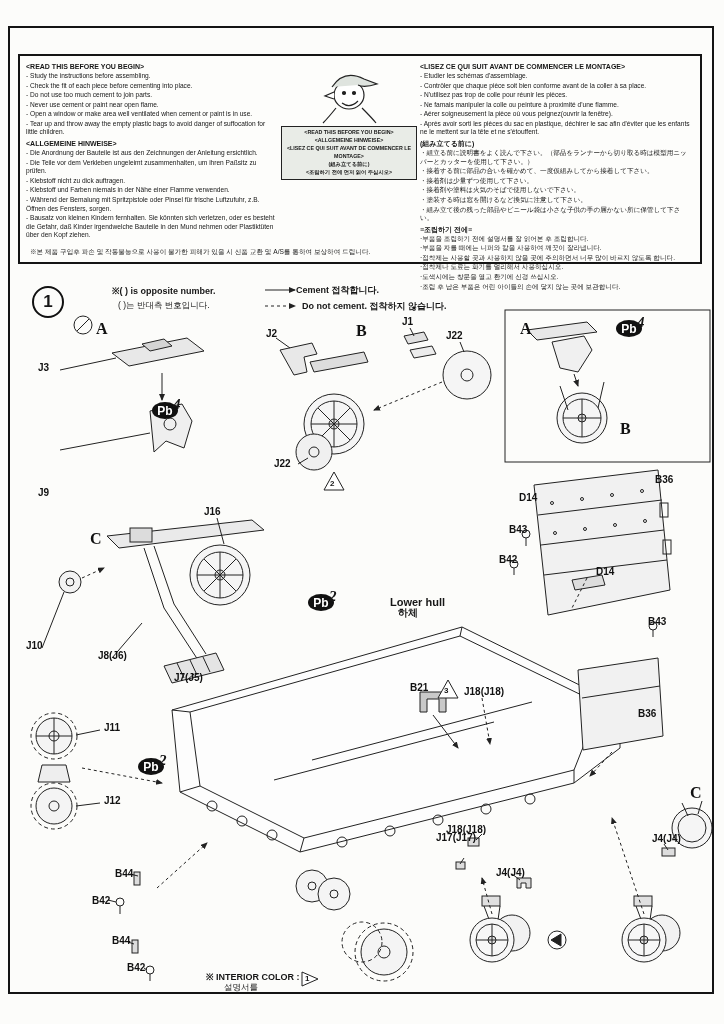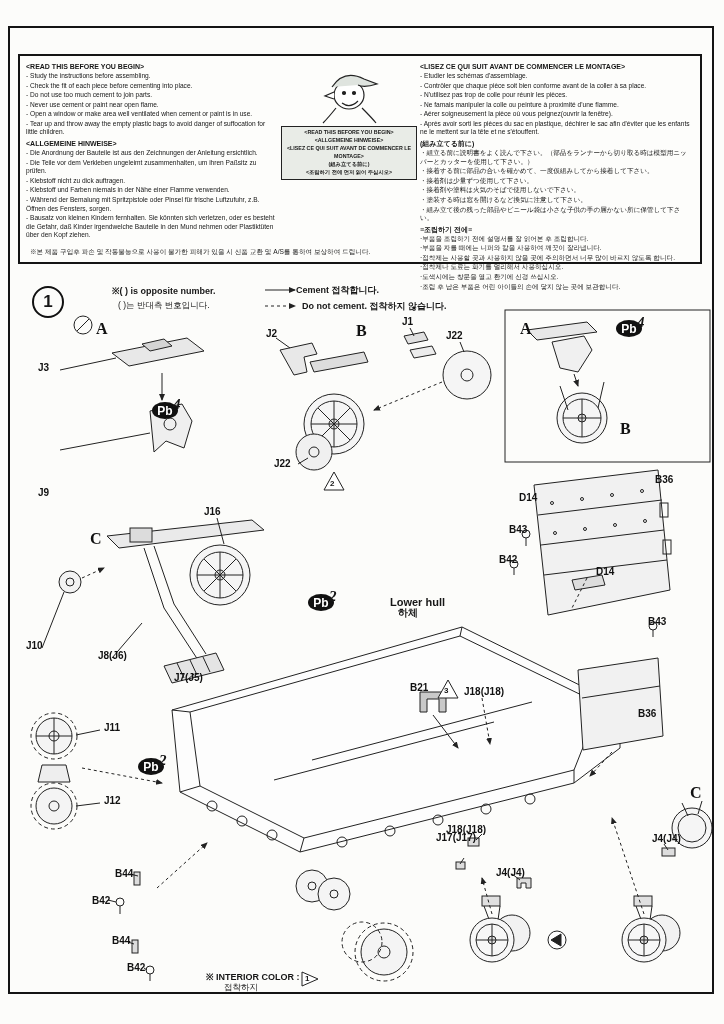--- a/index.html
+++ b/index.html
@@ -424,16 +424,16 @@
     <span class="pcount" style="left:147px;top:474px;">2</span>
 
     <span class="trinum" style="left:318px;top:201px;">2</span>
     <span class="trinum" style="left:432px;top:408px;">3</span>
 
     <span class="hullnote" style="left:378px;top:318px;">Lower hull</span>
     <span class="hullnote kr" style="left:386px;top:328px;">하체</span>
 
     <span class="intcolor" style="left:194px;top:692px;">※ INTERIOR COLOR :</span>
     <span class="trinum" style="left:293px;top:696px;">1</span>
-    <span class="intcolor kr" style="left:212px;top:704px;">접착하지</span>
+    <span class="intcolor kr" style="left:212px;top:704px;">설명서를</span>
   </div>
 
 </div>
 
 </body></html>

